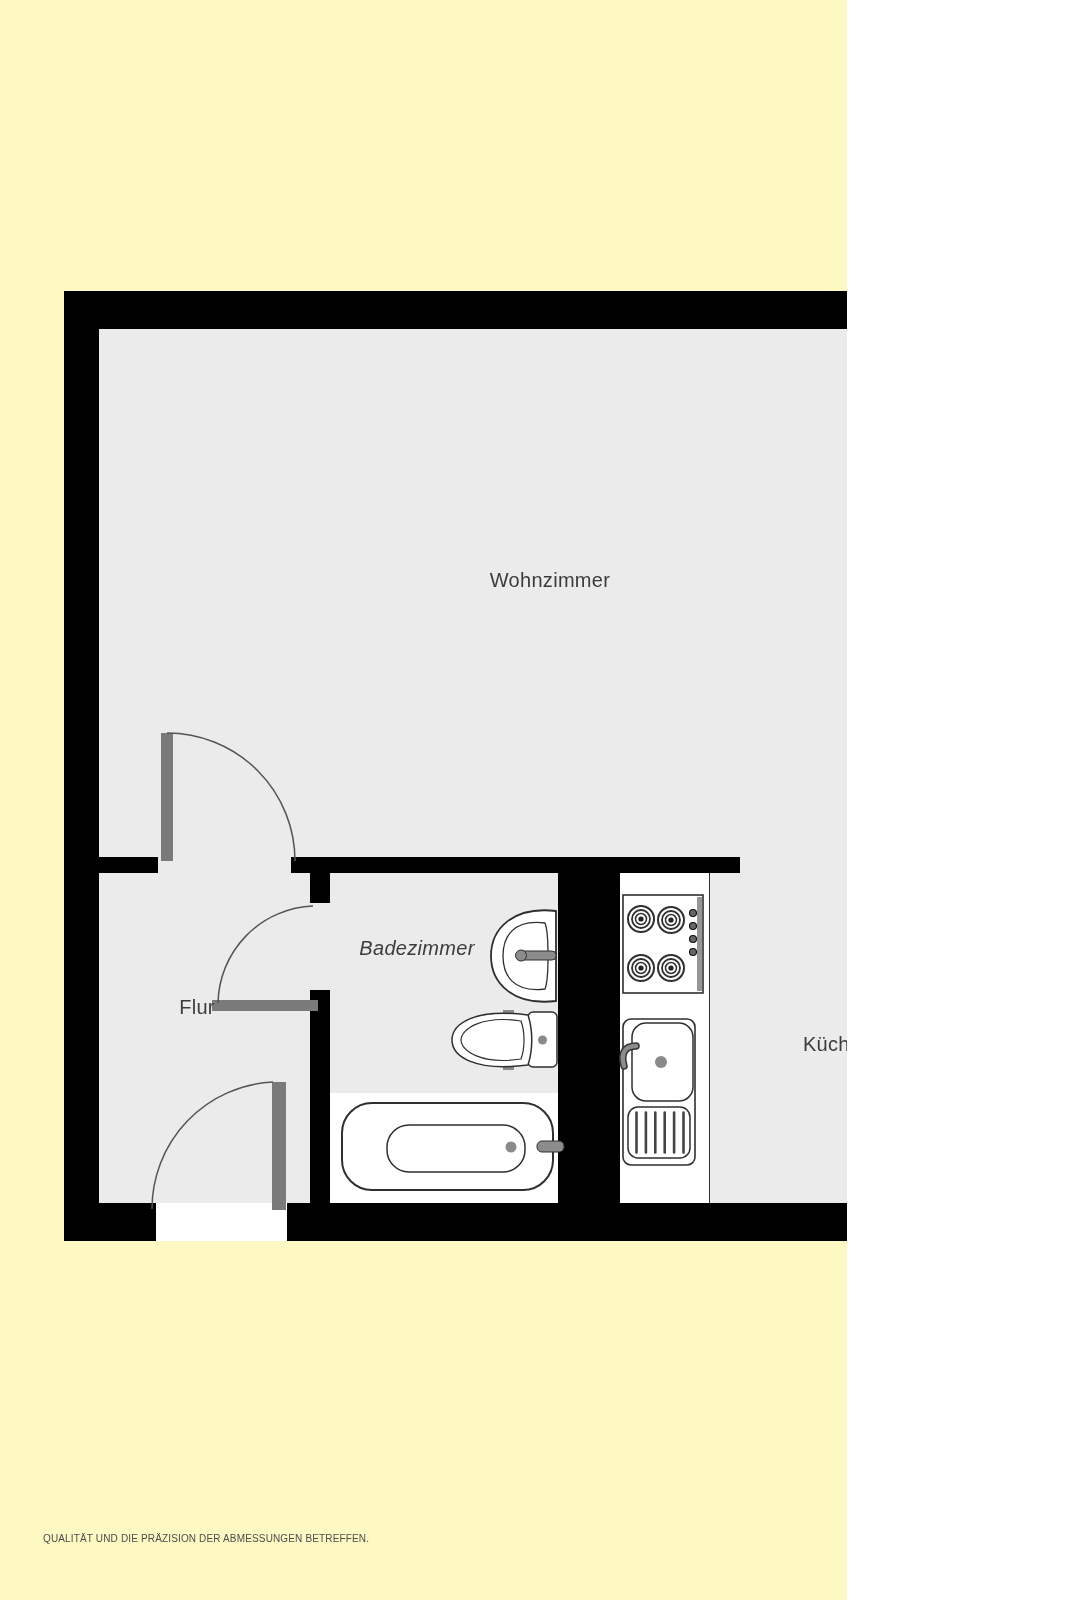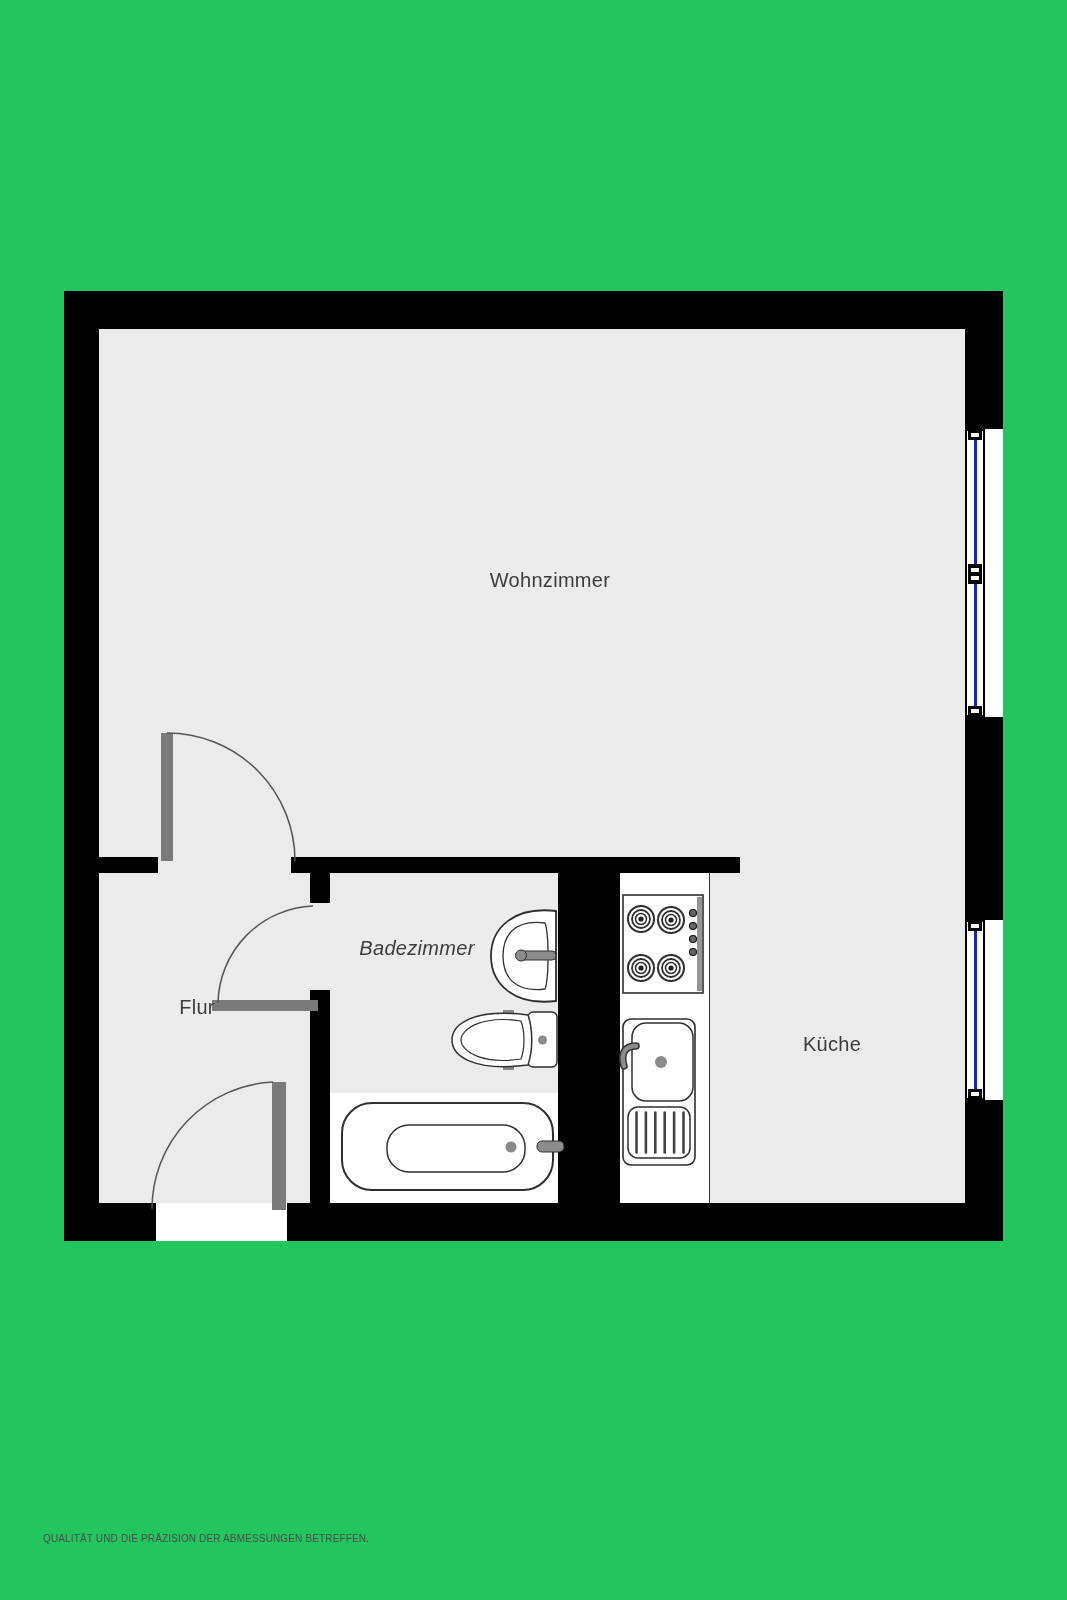--- a/index.html
+++ b/index.html
@@ -1,20 +1,20 @@
 <!DOCTYPE html>
 <html style="--wall: #000000; --floor: #ebebeb; --window-glass: #1b1bce; --door-leaf: #7a7a7a; --swing-line: #555555; --fixture-line: #2f2f2f; --label-text: #3c3c3c; --disclaimer-text: #4b4b4b;"><head>
 <meta charset="utf-8">
 <style>
   :root{
     --wall:#000000; --floor:#ebebeb; --window-glass:#1b1bce; --door-leaf:#7a7a7a;
     --swing-line:#555555; --fixture-line:#2f2f2f; --label-text:#3c3c3c; --disclaimer-text:#4b4b4b;
   }
   html,body{margin:0;padding:0;background:#ffffff;}
-  .canvas{position:relative;width:1067px;height:1600px;background:#22c55e;overflow:hidden;
+  .canvas{position:relative;width:847px;height:1600px;background:#fef9c3;overflow:hidden;
           font-family:"Liberation Sans", sans-serif;}
   .abs{position:absolute;}
   .floor{background:var(--floor);}
   .wall{background:var(--wall);}
   .white-area{background:#ffffff;}
   .win-frame{background:#ffffff;border:2px solid #000;box-sizing:border-box;}
   .win-glass{background:var(--window-glass);}
   .wcap{background:#000;}
   .wcap i{position:absolute;left:3px;right:3px;top:3px;bottom:3px;background:#fff;}
   .wmull{background:#000;}

